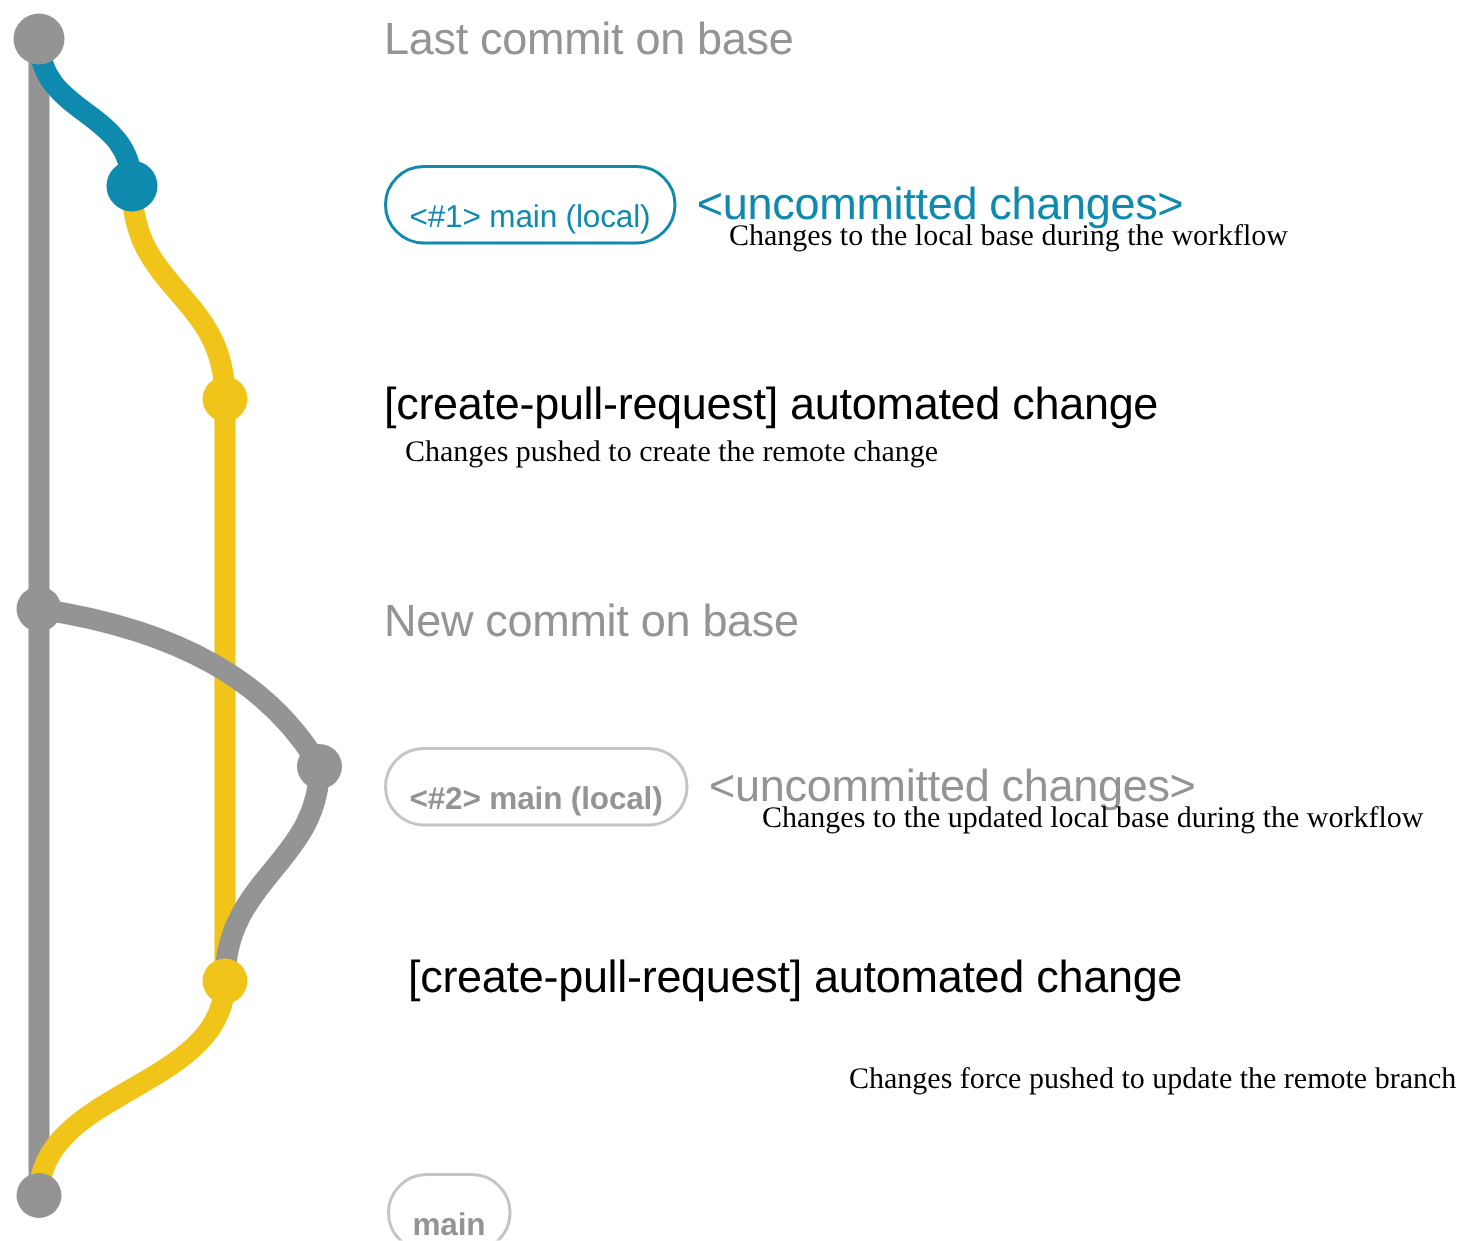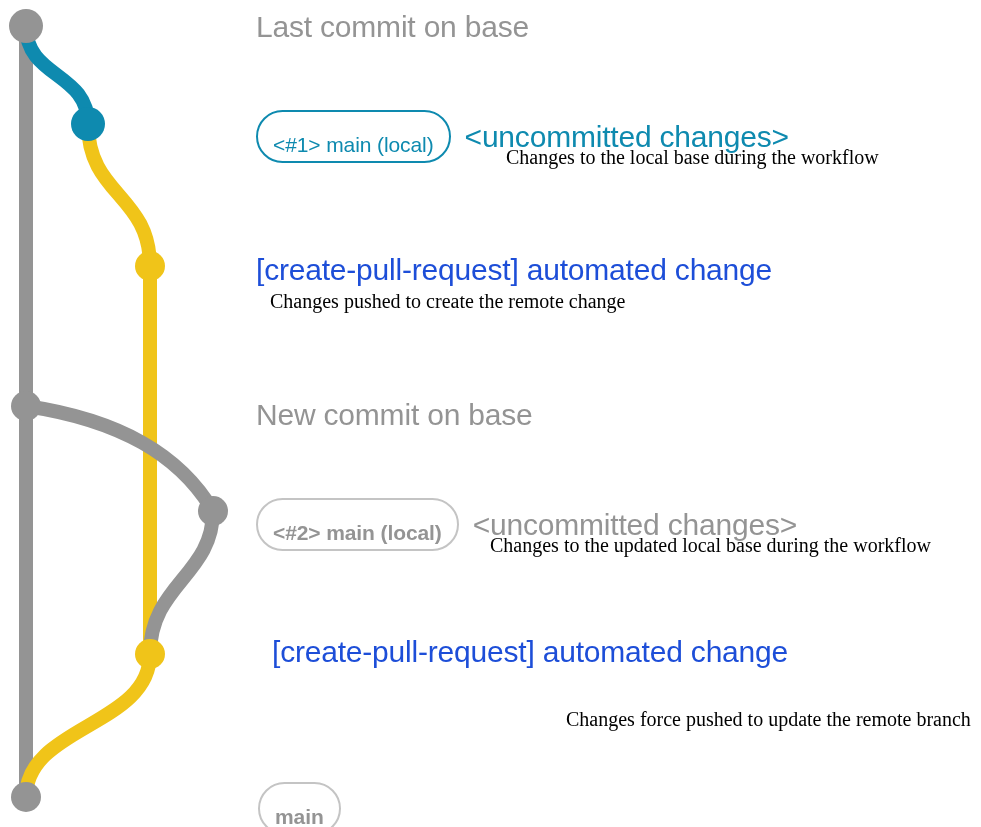--- a/index.html
+++ b/index.html
@@ -48,21 +48,21 @@
   .badge-yellow{ color: #f0c419; }
   .badge-gray  { color: #949494; border-color: #c4c4c4; font-weight: bold; }
 
   .commit-msg {
     font-size: 30px;
     line-height: 1;
     white-space: nowrap;
     letter-spacing: -0.2px;
   }
   .msg-teal   { color: #0e8aaf; }
-  .msg-yellow { color: #1d4ed8; }
+  .msg-yellow { color: #000000; }
   .msg-gray   { color: #949494; }
 
   .note {
     position: absolute;
     font-family: "Liberation Serif", serif;
     font-size: 20px;
     line-height: 1;
     color: #000000;
     white-space: nowrap;
   }
@@ -98,36 +98,36 @@
 </svg>
 
 <div class="row" style="left:256px; top:12px;">
   <span class="commit-msg msg-gray">Last commit on base</span>
 </div>
 
 <div class="row" style="left:256px; top:110px;">
   <span class="badge badge-teal">&lt;#1&gt; main (local)</span>
   <span class="commit-msg msg-teal gap-after-badge">&lt;uncommitted changes&gt;</span>
 </div>
-<div class="note" style="left:486px; top:147px;margin-left:20px;">Changes to the local base during the workflow</div>
+<div class="note" style="left:486px; top:147px;">Changes to the local base during the workflow</div>
 
 <div class="row" style="left:256px; top:255px;">
   <span class="commit-msg msg-yellow">[create-pull-request] automated change</span>
 </div>
 <div class="note" style="left:270px; top:291px;">Changes pushed to create the remote change</div>
 
 <div class="row" style="left:256px; top:400px;">
   <span class="commit-msg msg-gray">New commit on base</span>
 </div>
 
 <div class="row" style="left:256px; top:498px;">
   <span class="badge badge-gray">&lt;#2&gt; main (local)</span>
   <span class="commit-msg msg-gray gap-after-badge">&lt;uncommitted changes&gt;</span>
 </div>
-<div class="note" style="left:490px; top:535px;font-family:Liberation Serif, serif;">Changes to the updated local base during the workflow</div>
+<div class="note" style="left:508px; top:535px;font-family:Liberation Serif, serif;">Changes to the updated local base during the workflow</div>
 
 <div class="row" style="left:258px; top:637px;">
   <span class="commit-msg msg-yellow gap-after-badge">[create-pull-request] automated change</span>
 </div>
 <div class="note" style="left:566px; top:709px;">Changes force pushed to update the remote branch</div>
 
 <div class="row" style="left:258px; top:782px;flex-direction:column;">
   <span class="badge badge-gray">main</span>
 </div>
 

